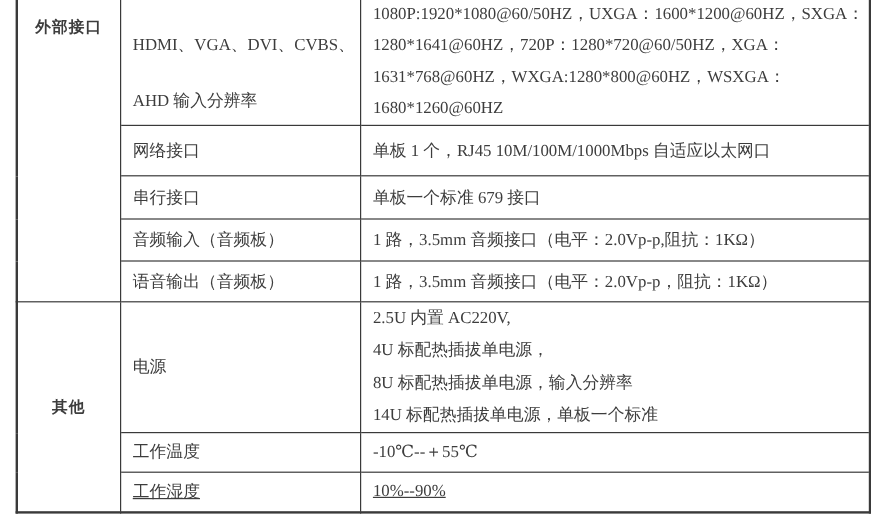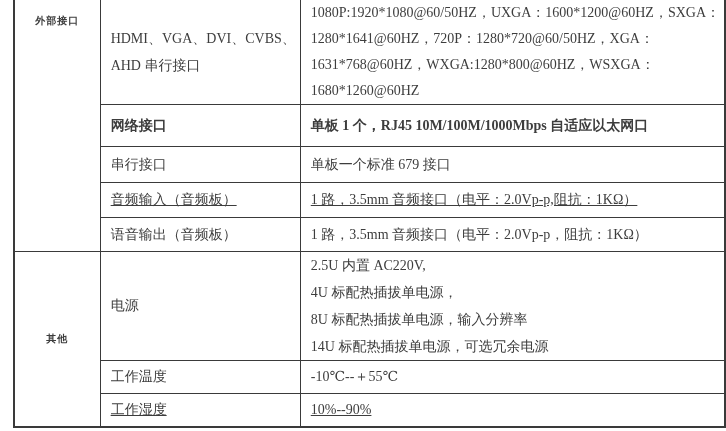--- a/index.html
+++ b/index.html
@@ -29,38 +29,38 @@
     font-size: 14px;
     vertical-align: middle;
     padding: 0 4px 0 10px;
     overflow: hidden;
     background: #ffffff;
   }
   tr.r1 > td { border-top: none; }
   td.cat {
     text-align: center;
     font-weight: bold;
-    font-size: 10px;
+    font-size: 13px;
     font-family: "Liberation Sans", "DejaVu Sans", sans-serif;
     padding: 0 2px;
     letter-spacing: 1px;
   }
   td.cat-top {
     vertical-align: top;
     padding-top: 14px;
   }
   .lines div { line-height: 27px; white-space: nowrap; }
   td.val-top { vertical-align: top; }
   td.val-top .lines div { line-height: 26px; }
-  .row1-item div { line-height: 27px; white-space: nowrap; }
+  .row1-item div { line-height: 27px; white-space: nowrap; margin-top: 19px; }
   
   tr.r1 { height: 100px; }
-  tr.r2 { height: 42px; font-weight: bold; }
+  tr.r2 { height: 42px; }
   tr.r3 { height: 36px; }
-  tr.r4 { height: 35px; text-decoration: underline; }
+  tr.r4 { height: 35px; }
   tr.r5 { height: 34px; }
   tr.r6 { height: 108px; }
   tr.r7 { height: 33px; }
   tr.r8 { height: 33px; text-decoration: underline; }
   .cellv { white-space: nowrap; }
 </style>
 </head>
 <body>
 
 <table class="spec">
@@ -70,21 +70,21 @@
     <col style="width:412px">
   </colgroup>
   <tbody>
     <tr class="r1">
       <td class="cat cat-top" rowspan="5">
         <span>外部接口</span>
       </td>
       <td>
         <div class="row1-item">
           <div>HDMI、VGA、DVI、CVBS、</div>
-          <div>AHD 串行接口</div>
+          <div>AHD 输入分辨率</div>
         </div>
       </td>
       <td class="val-top">
         <div class="lines">
           <div>1080P:1920*1080@60/50HZ，UXGA：1600*1200@60HZ，SXGA：</div>
           <div>1280*1641@60HZ，720P：1280*720@60/50HZ，XGA：</div>
           <div>1631*768@60HZ，WXGA:1280*800@60HZ，WSXGA：</div>
           <div>1680*1260@60HZ</div>
         </div>
       </td>
@@ -126,21 +126,21 @@
         <span>其他</span>
       </td>
       <td>
         <span class="cellv">电源</span>
       </td>
       <td>
         <div class="lines">
           <div>2.5U 内置  AC220V,</div>
           <div>4U 标配热插拔单电源，</div>
           <div>8U 标配热插拔单电源，输入分辨率</div>
-          <div>14U 标配热插拔单电源，可选冗余电源</div>
+          <div>14U 标配热插拔单电源，单板一个标准</div>
         </div>
       </td>
     </tr>
     <tr class="r7">
       <td>
         <span class="cellv">工作温度</span>
       </td>
       <td>
         <span class="cellv">-10℃--＋55℃</span>
       </td>

